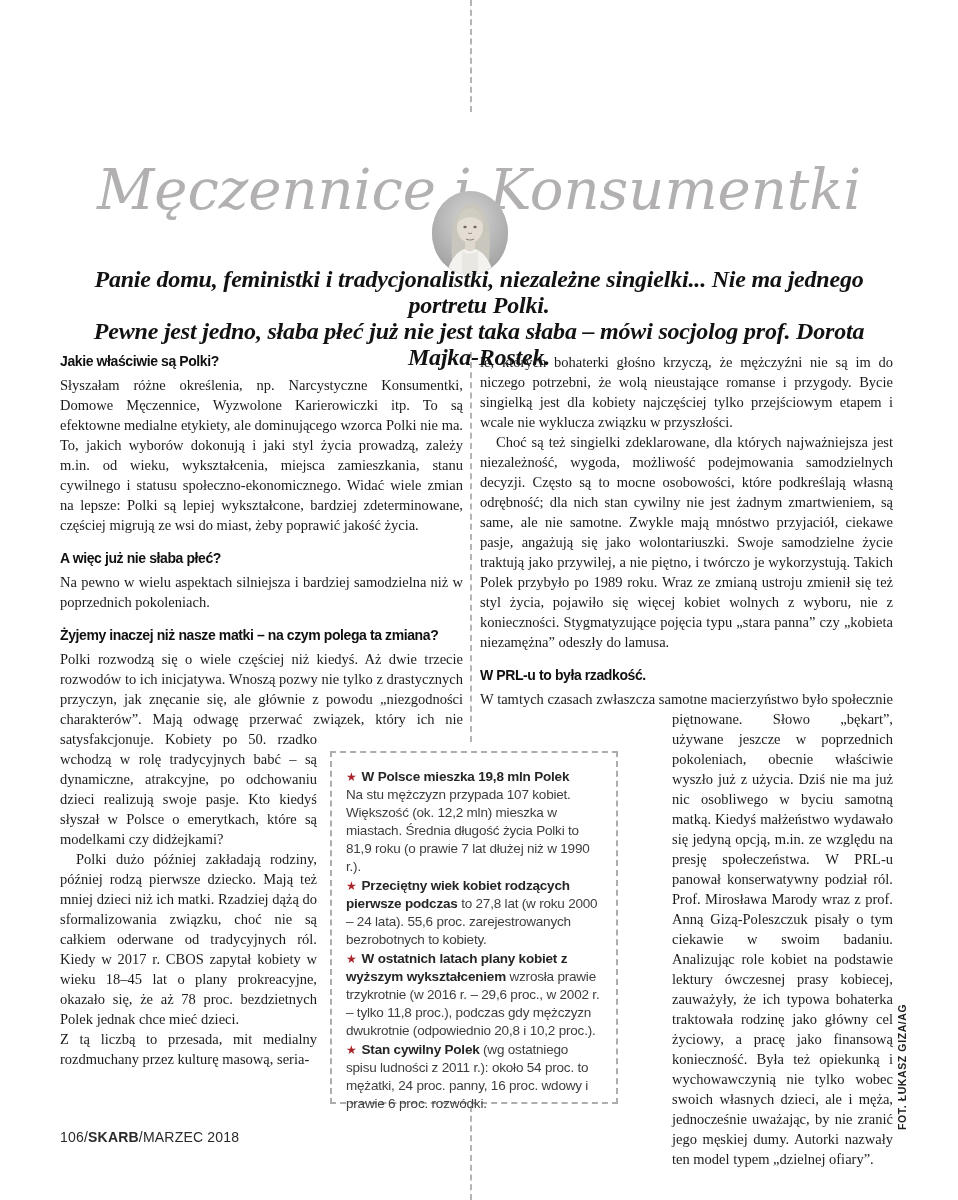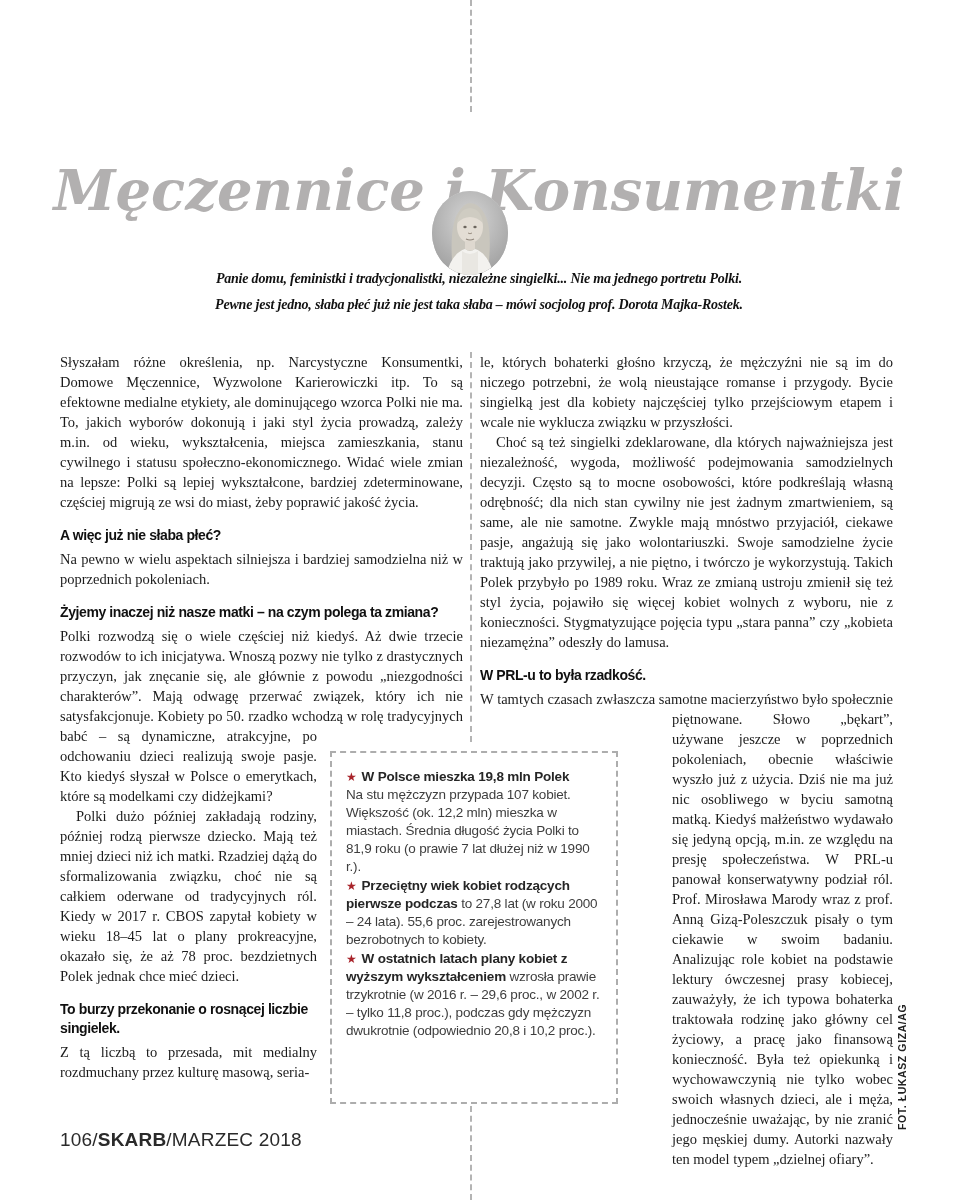--- a/index.html
+++ b/index.html
@@ -21,39 +21,39 @@
   }
   .vdash.top{left:470px;top:0;height:112px;}
   .vdash.mid{left:470px;top:352px;height:390px;}
   .vdash.bottom{left:470px;top:1106px;height:94px;}
 
   
   .title{
     position:absolute;left:0;top:112px;width:958px;
     text-align:center;
     font-family:"DejaVu Serif", serif;
-    font-style:italic;font-weight:700;
+    font-style:italic;font-weight:400;
     font-size:56px;line-height:80px;
     color:#b2b0b0;
     letter-spacing:0px;
   }
   .portrait{
     position:absolute;left:432px;top:191px;
     width:76px;height:84px;
     border-radius:50%;
     overflow:hidden;
     background:linear-gradient(180deg,#d9d9d9 0%,#b9b9b9 60%,#9f9f9f 100%);
   }
   .portrait svg{display:block;}
   .lede{
     position:absolute;left:60px;top:266px;width:838px;
     text-align:center;
     font-family:"Liberation Serif", serif;
     font-style:italic;font-weight:700;
-    font-size:14px;line-height:26px;
+    font-size:24px;line-height:26px;
     letter-spacing:-0.2px;
     color:#121212;
   }
   .byline{
     position:absolute;left:60px;top:328px;width:838px;
     text-align:center;
     font-family:"Liberation Sans", sans-serif;
     font-weight:700;font-size:13px;
     letter-spacing:3px;
     color:#1a1a1a;
@@ -100,21 +100,21 @@
     color:#3e3e3e;
   }
   .fact-item{margin:0 0 1px 0;}
   .fact-bold{font-weight:700;color:#262626;}
   .star{color:#a8232a;font-size:12px;margin-right:5px;}
 
   
   .footer{
     position:absolute;left:60px;top:1129px;
     font-family:"Liberation Sans", sans-serif;
-    font-size:19px;letter-spacing:0.2px;
+    font-size:14px;letter-spacing:0.2px;
     color:#2a2a2a;
   }
   .footer .brand{font-weight:700;}
   .photo-credit{
     position:absolute;left:896px;top:988px;
     height:142px;width:16px;
     writing-mode:vertical-rl;
     transform:rotate(180deg);
     font-family:"Liberation Sans", sans-serif;
     font-weight:700;font-size:10.5px;
@@ -158,27 +158,27 @@
 
   <div class="lede">
     <div>Panie domu, feministki i tradycjonalistki, niezależne singielki... Nie ma jednego portretu Polki.</div>
     <div>Pewne jest jedno, słaba płeć już nie jest taka słaba – mówi socjolog prof. Dorota Majka-Rostek.</div>
   </div>
 
 
   <div class="col left">
     <div class="cut-a"></div>
     <div class="cut-b"></div>
+    <p class="q first">Jakie właściwie są Polki?</p>
     <p class="para">Słyszałam różne określenia, np. Narcystyczne Konsumentki, Domowe Męczennice, Wyzwolone Karierowiczki itp. To są efektowne medialne etykiety, ale dominującego wzorca Polki nie ma. To, jakich wyborów dokonują i jaki styl życia prowadzą, zależy m.in. od wieku, wykształcenia, miejsca zamieszkania, stanu cywilnego i statusu społeczno-ekonomicznego. Widać wiele zmian na lepsze: Polki są lepiej wykształcone, bardziej zdeterminowane, częściej migrują ze wsi do miast, żeby poprawić jakość życia.</p>
     <p class="q">A więc już nie słaba płeć?</p>
     <p class="para">Na pewno w wielu aspektach silniejsza i bardziej samodzielna niż w poprzednich pokoleniach.</p>
     <p class="q">Żyjemy inaczej niż nasze matki – na czym polega ta zmiana?</p>
     <p class="para">Polki rozwodzą się o wiele częściej niż kiedyś. Aż dwie trzecie rozwodów to ich inicjatywa. Wnoszą pozwy nie tylko z drastycznych przyczyn, jak znęcanie się, ale głównie z powodu „niezgodności charakterów”. Mają odwagę przerwać związek, który ich nie satysfakcjonuje. Kobiety po 50. rzadko wchodzą w rolę tradycyjnych babć – są dynamiczne, atrakcyjne, po odchowaniu dzieci realizują swoje pasje. Kto kiedyś słyszał w Polsce o emerytkach, które są modelkami czy didżejkami?</p>
     <p class="para indent">Polki dużo później zakładają rodziny, później rodzą pierwsze dziecko. Mają też mniej dzieci niż ich matki. Rzadziej dążą do sformalizowania związku, choć nie są całkiem oderwane od tradycyjnych ról. Kiedy w 2017 r. CBOS zapytał kobiety w wieku 18–45 lat o plany prokreacyjne, okazało się, że aż 78 proc. bezdzietnych Polek jednak chce mieć dzieci.</p>
-    <p class="q">To burzy przekonanie o rosnącej liczbie singielek.</p>
     <p class="para">Z tą liczbą to przesada, mit medialny rozdmuchany przez kulturę masową, seria-</p>
   </div>
 
   <div class="col right">
     <div class="cut-a"></div>
     <div class="cut-b"></div>
     <p class="para">le, których bohaterki głośno krzyczą, że mężczyźni nie są im do niczego potrzebni, że wolą nieustające romanse i przygody. Bycie singielką jest dla kobiety najczęściej tylko przejściowym etapem i wcale nie wyklucza związku w przyszłości.</p>
     <p class="para indent">Choć są też singielki zdeklarowane, dla których najważniejsza jest niezależność, wygoda, możliwość podejmowania samodzielnych decyzji. Często są to mocne osobowości, które podkreślają własną odrębność; dla nich stan cywilny nie jest żadnym zmartwieniem, są same, ale nie samotne. Zwykle mają mnóstwo przyjaciół, ciekawe pasje, angażują się jako wolontariuszki. Swoje samodzielne życie traktują jako przywilej, a nie piętno, i twórczo je wykorzystują. Takich Polek przybyło po 1989 roku. Wraz ze zmianą ustroju zmienił się też styl życia, pojawiło się więcej kobiet wolnych z wyboru, nie z konieczności. Stygmatyzujące pojęcia typu „stara panna” czy „kobieta niezamężna” odeszły do lamusa.</p>
     <p class="q">W PRL-u to była rzadkość.</p>
     <p class="para">W tamtych czasach zwłaszcza samotne macierzyństwo było społecznie piętnowane. Słowo „bękart”, używane jeszcze w poprzednich pokoleniach, obecnie właściwie wyszło już z użycia. Dziś nie ma już nic osobliwego w byciu samotną matką. Kiedyś małżeństwo wydawało się jedyną opcją, m.in. ze względu na presję społeczeństwa. W PRL-u panował konserwatywny podział ról. Prof. Mirosława Marody wraz z prof. Anną Gizą-Poleszczuk pisały o tym ciekawie w swoim badaniu. Analizując role kobiet na podstawie lektury ówczesnej prasy kobiecej, zauważyły, że ich typowa bohaterka traktowała rodzinę jako główny cel życiowy, a pracę jako finansową konieczność. Była też opiekunką i wychowawczynią nie tylko wobec swoich własnych dzieci, ale i męża, jednocześnie uważając, by nie zranić jego męskiej dumy. Autorki nazwały ten model typem „dzielnej ofiary”.</p>
@@ -190,20 +190,23 @@
         <span class="star">★</span><span class="fact-bold">W Polsce mieszka 19,8 mln Polek</span>
       </div>
       <div>Na stu mężczyzn przypada 107 kobiet. Większość (ok. 12,2 mln) mieszka w miastach. Średnia długość życia Polki to 81,9 roku (o prawie 7 lat dłużej niż w 1990 r.).</div>
     </div>
     <div class="fact-item">
       <span class="star">★</span><span class="fact-bold">Przeciętny wiek kobiet rodzących pierwsze podczas</span><span> to 27,8 lat (w roku 2000 – 24 lata). 55,6 proc. zarejestrowanych bezrobotnych to kobiety.</span>
     </div>
     <div class="fact-item">
       <span class="star">★</span><span class="fact-bold">W ostatnich latach plany kobiet z wyższym wykształceniem</span><span> wzrosła prawie trzykrotnie (w 2016 r. – 29,6 proc., w 2002 r. – tylko 11,8 proc.), podczas gdy mężczyzn dwukrotnie (odpowiednio 20,8 i 10,2 proc.).</span>
     </div>
+    <div class="fact-item">
+      <span class="star">★</span><span class="fact-bold">Stan cywilny Polek</span><span> (wg ostatniego spisu ludności z 2011 r.): około 54 proc. to mężatki, 24 proc. panny, 16 proc. wdowy i prawie 6 proc. rozwódki.</span>
+    </div>
   </div>
 
   <div class="footer">
     <span>106/</span><span class="brand">SKARB</span><span>/MARZEC 2018</span>
   </div>
 
   <div class="photo-credit">FOT. ŁUKASZ GIZA/AG</div>
 
 </div>
 

